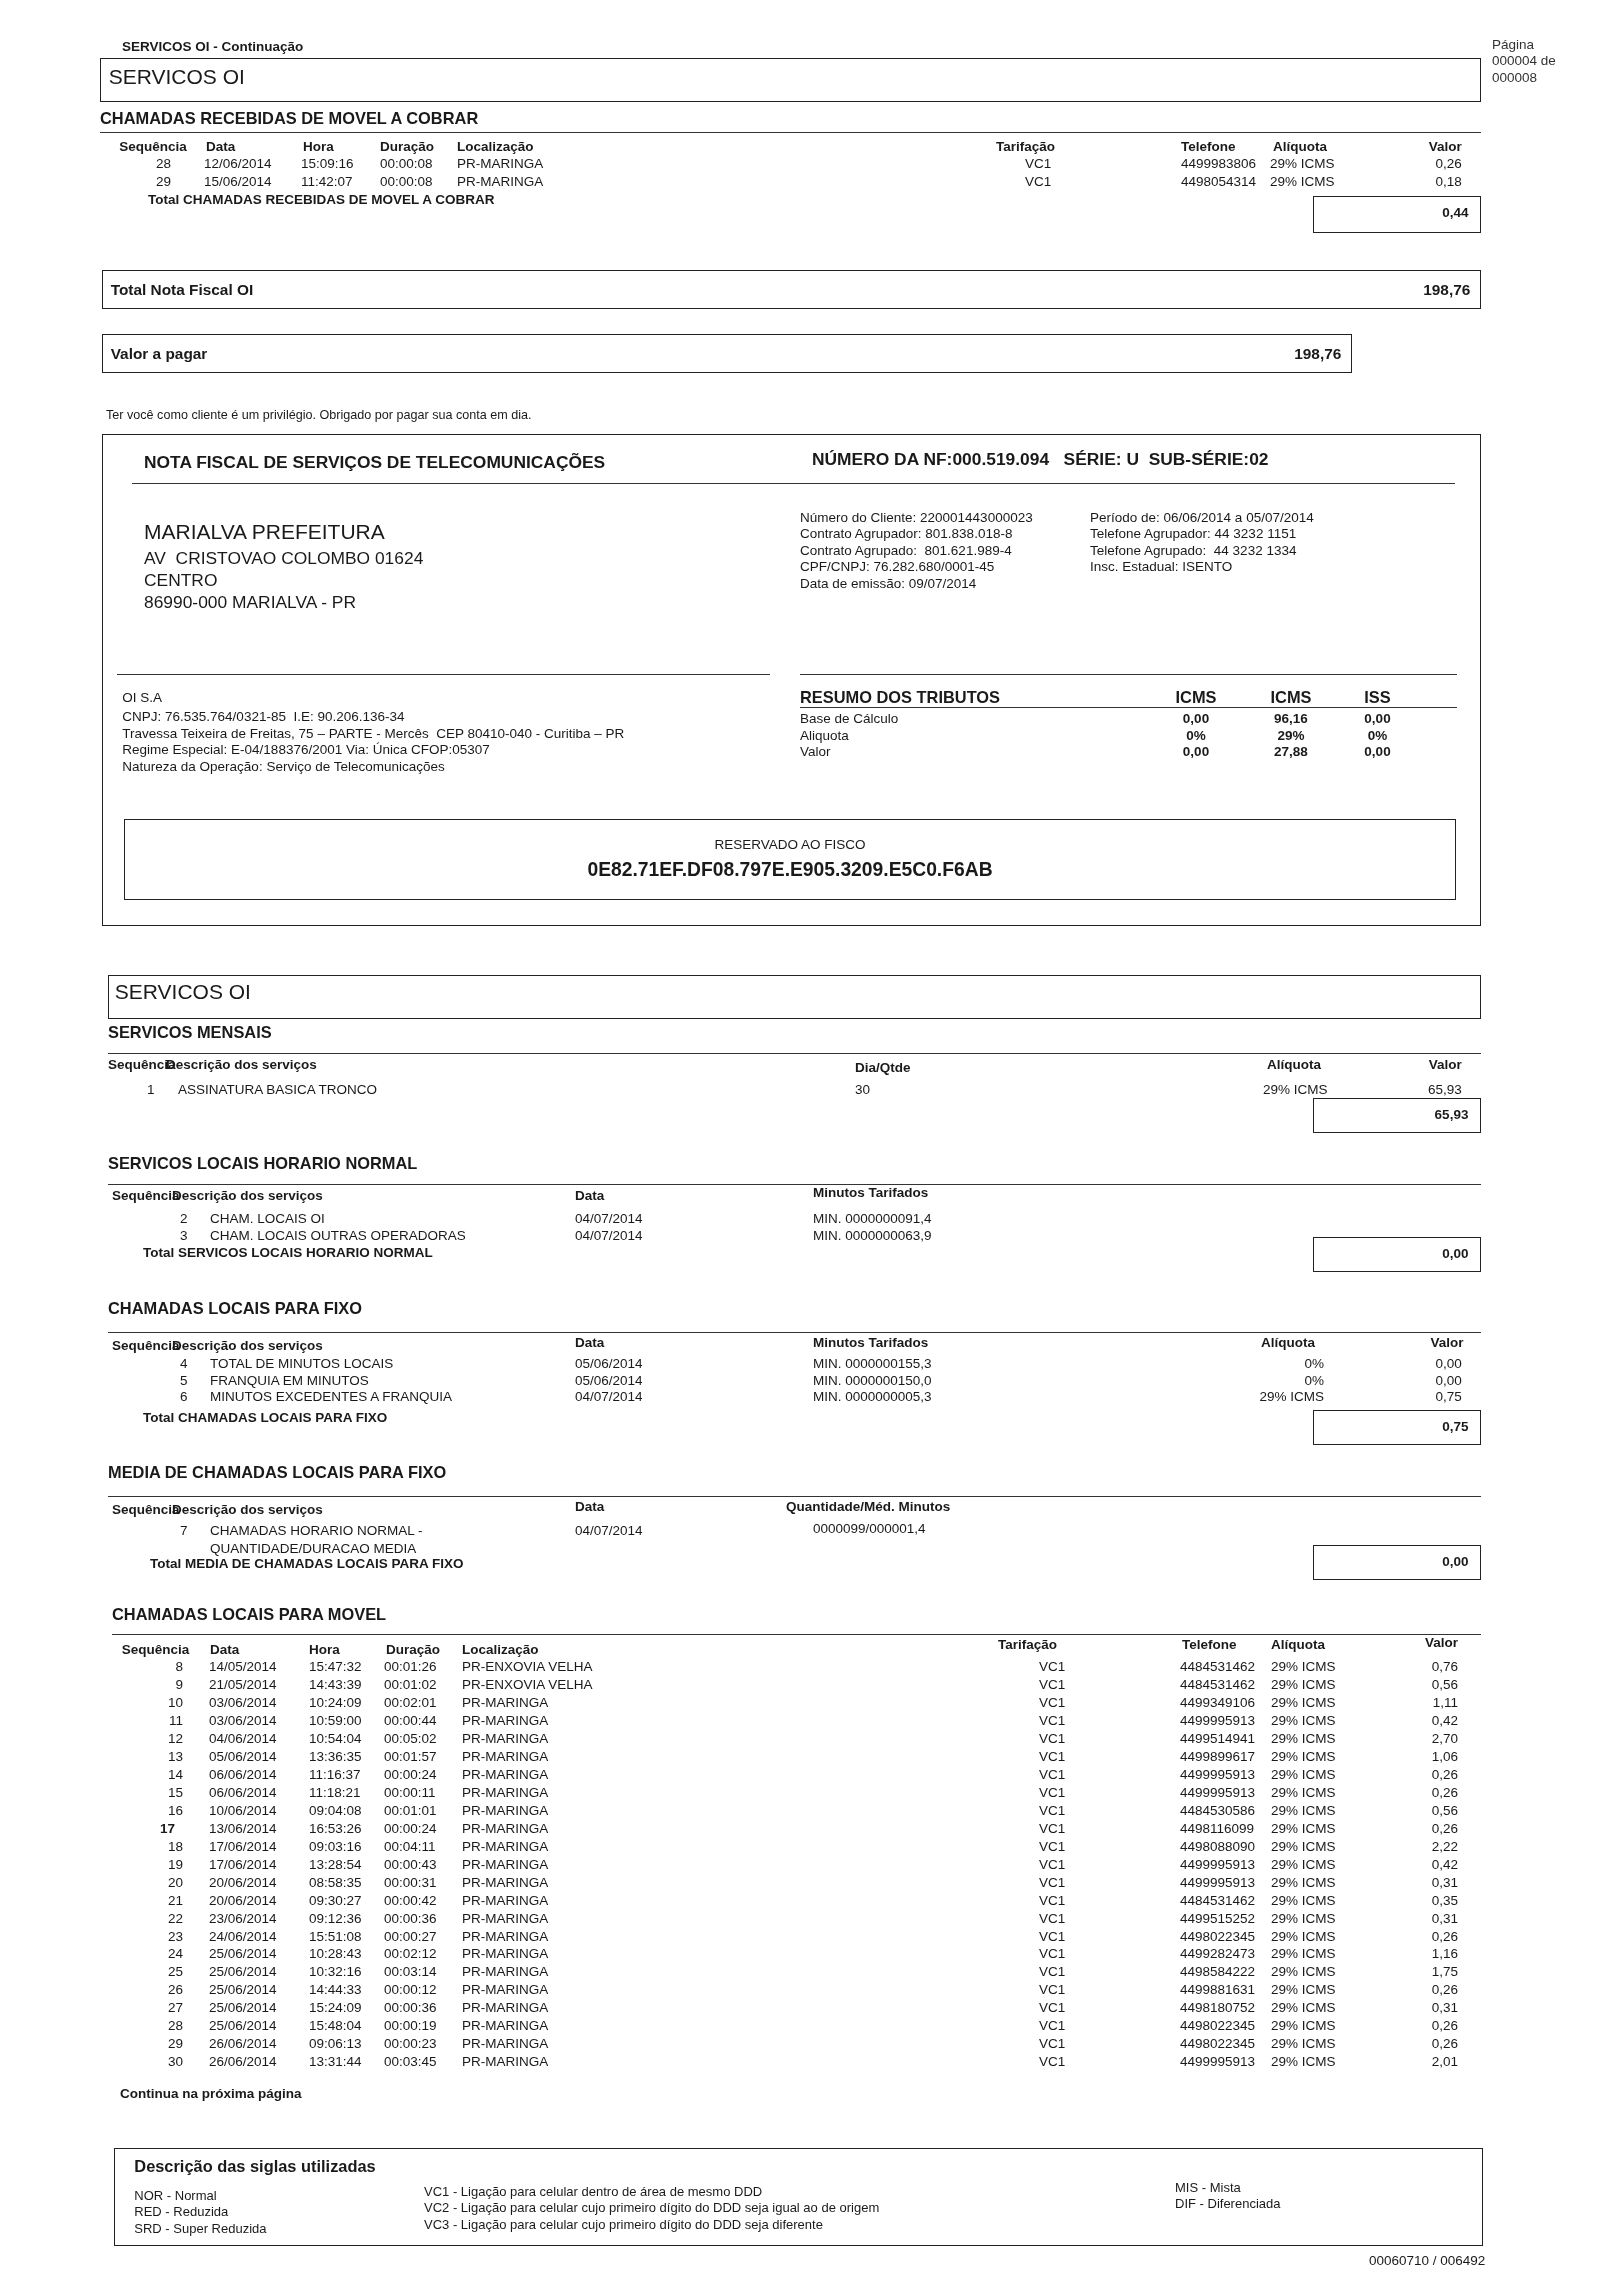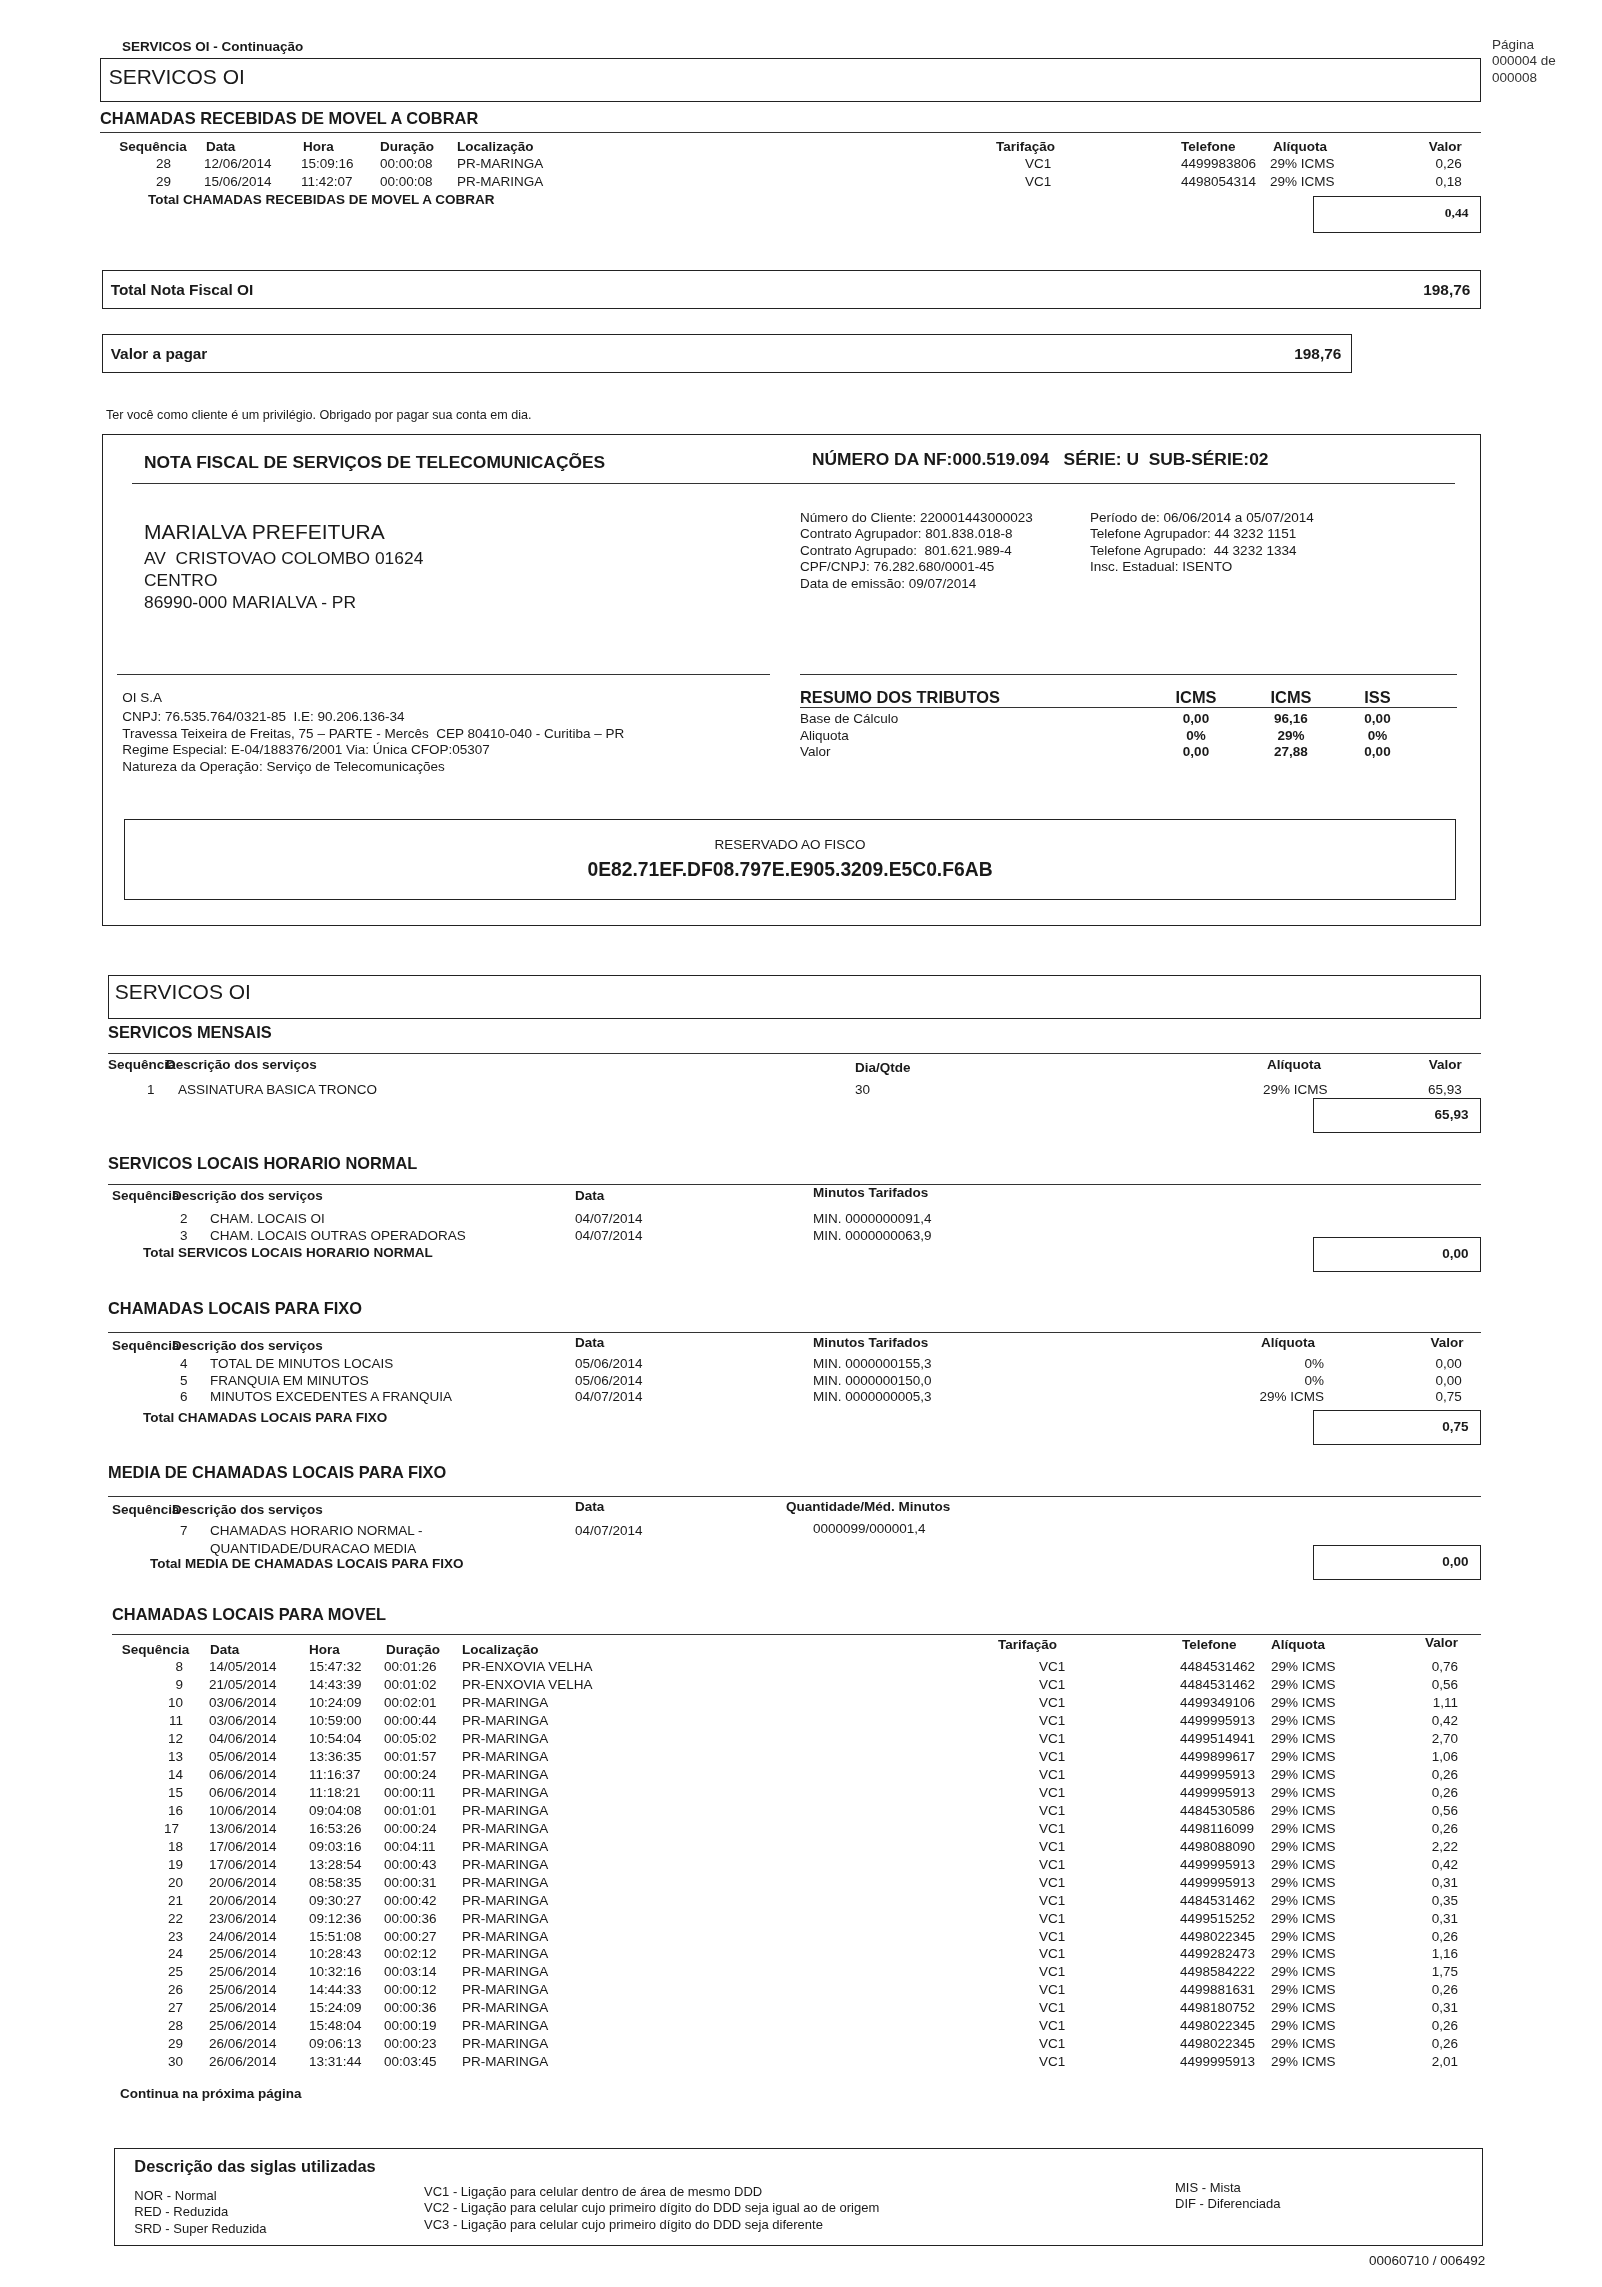--- a/index.html
+++ b/index.html
@@ -2,21 +2,21 @@
 <html><head>
 <meta charset="utf-8">
 <style>
   html, body { margin:0; padding:0; background:#ffffff; }
   body { width:1603px; height:2287px; position:relative; overflow:hidden; color:#1a1a1a;
          font-family:"Liberation Sans", sans-serif; font-size:14.5px; }
   .abs { position:absolute; }
   .b { font-weight:bold; }
   .box { position:absolute; border:1.9px solid #222; box-sizing:border-box; }
   .hr { position:absolute; height:0; border-top:1.9px solid #333; }
-  .r { text-align:center;font-family:Liberation Serif, serif; }
+  .r { text-align:center; }
   .row { position:absolute; left:0; right:0; height:17.4px; white-space:nowrap; }
   .row span { position:absolute; }
   .small { font-size:13.5px; }
   .h { font-weight:bold; font-size:16.4px; }
 </style>
 </head>
 <body>
 
 <div class="abs small b" style="left:122px;top:39px;">SERVICOS OI - Continuação</div>
 <div class="abs small" style="left:1492px;top:37px;color:#333;line-height:16.4px;">
@@ -392,21 +392,21 @@
         <span style="left:97px;">10/06/2014</span>
         <span style="left:197px;">09:04:08</span>
         <span style="left:272px;">00:01:01</span>
         <span style="left:350px;">PR-MARINGA</span>
         <span style="left:927px;">VC1</span>
         <span style="left:1068px;">4484530586</span>
         <span style="left:1159px;">29% ICMS</span>
         <span style="right:23px;">0,56</span>
       </div>
       <div class="row" style="top:186px;">
-        <span style="left:48px;width:23px;text-align:center;">17</span>
+        <span style="left:48px;width:23px;text-align:left;font-weight:bold;">17</span>
         <span style="left:97px;">13/06/2014</span>
         <span style="left:197px;">16:53:26</span>
         <span style="left:272px;">00:00:24</span>
         <span style="left:350px;">PR-MARINGA</span>
         <span style="left:927px;">VC1</span>
         <span style="left:1068px;">4498116099</span>
         <span style="left:1159px;">29% ICMS</span>
         <span style="right:23px;">0,26</span>
       </div>
       <div class="row" style="top:204px;">

